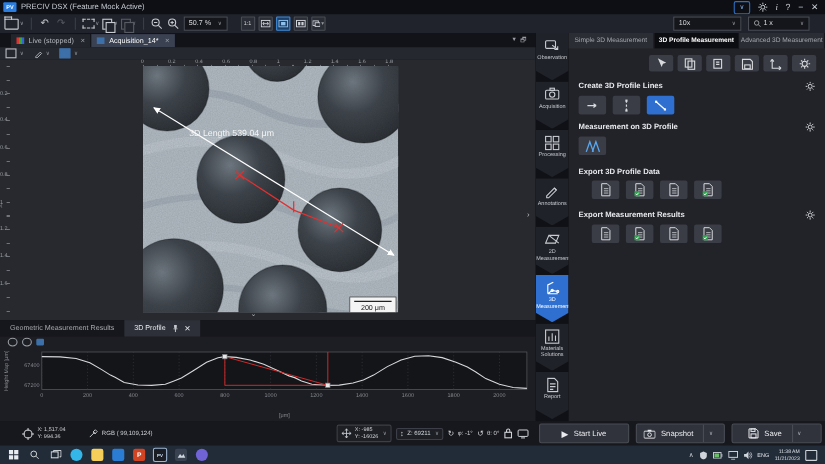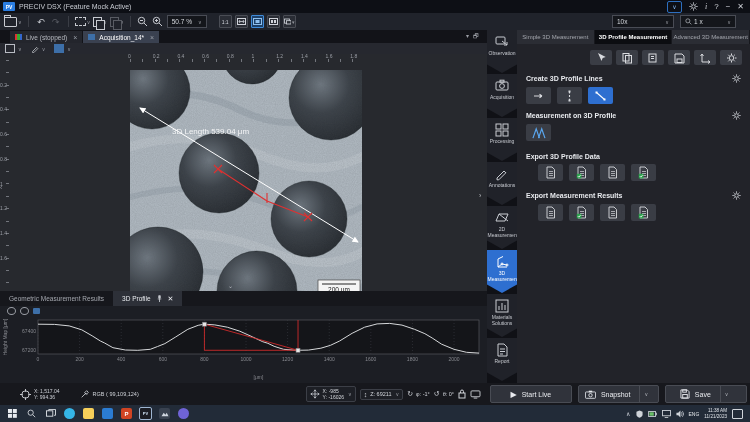--- a/index.html
+++ b/index.html
@@ -45,21 +45,21 @@
   .mtb{display:flex;align-items:center;gap:2px;font-size:6px;color:#c3c6cc}
   .mtb .box{width:8px;height:7px;border:1px solid #b9bcc3}
 
   
   #viewer{left:0;top:54px;width:487px;height:237px;background:#27292e;overflow:hidden}
   .rlabel{position:absolute;font-size:5px;color:#9b9ea6}
   #hruler-ticks{position:absolute;left:130px;top:5px;width:232px;height:3px;
      background:repeating-linear-gradient(90deg,#72757c 0,#72757c 1px,transparent 1px,transparent 12.35px)}
   #vruler-ticks{position:absolute;left:6px;top:6px;width:3px;height:224px;
      background:repeating-linear-gradient(180deg,#72757c 0,#72757c 1px,transparent 1px,transparent 12.35px)}
-  #photo{position:absolute;left:130px;top:16px;width:204px;height:224px}
+  #photo{position:absolute;left:130px;top:6px;width:204px;height:224px}
   #viewer-collapse{position:absolute;left:228px;top:228px;font-size:6px;color:#b9bcc2}
   #viewer-handle-left{position:absolute;left:0;top:130px;font-size:7px;color:#8f929a}
   #viewer-handle-right{position:absolute;left:479px;top:138px;font-size:7px;color:#b9bcc2}
 
   
   #bottom-panel{left:0;top:291px;width:487px;height:92px;background:#1c1e24}
   #bp-tabs{height:15px;display:flex;align-items:center;background:#16171c}
   .bp-tab{padding:0 9px;font-size:6.5px;color:#a4a7ae;height:15px;display:flex;align-items:center;gap:5px}
   .bp-tab.active{background:#2d3038;color:#e9ebef}
   #bp-icons{height:10px;display:flex;gap:4px;align-items:center;padding:0 7px}

